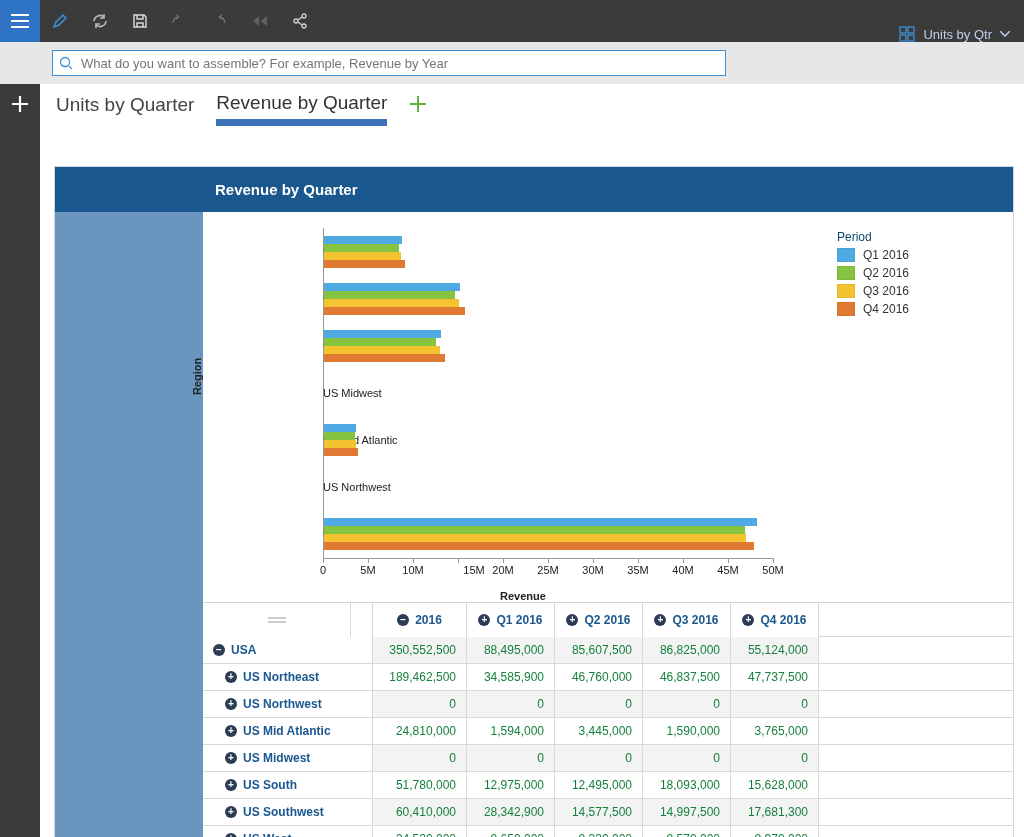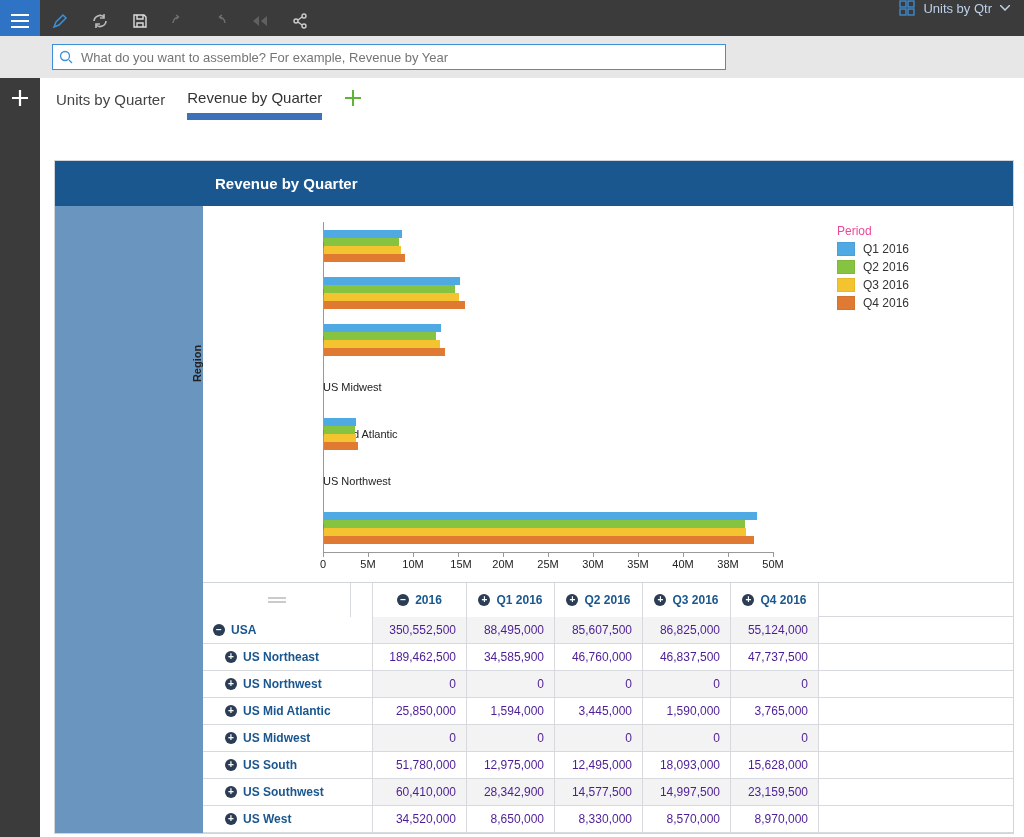--- a/index.html
+++ b/index.html
@@ -1,67 +1,67 @@
 <!DOCTYPE html>
 <html><head>
 <meta charset="utf-8">
 <style>
   html,body{margin:0;padding:0;font-family:Arial,Helvetica,sans-serif;font-size:13px;color:#333;background:#fff}
   *{box-sizing:border-box}
   .app{display:flex;flex-direction:column;width:1024px;height:837px;overflow:hidden}
   
-  .topbar{height:36px;background:#3b3b3c;display:flex;align-items:flex-start;color:#d5d5d5}
+  .topbar{height:42px;background:#3b3b3c;display:flex;align-items:flex-end;color:#d5d5d5}
   .topbar .hamburger{width:40px;height:42px;background:#2f73c4;display:flex;align-items:center;justify-content:center;cursor:pointer}
   .topbar .tool{width:40px;height:42px;display:flex;align-items:center;justify-content:center;cursor:pointer}
   .topbar .tool.disabled{opacity:.4;cursor:default}
   .topbar .spacer{flex:1}
   .topbar .view-picker{display:flex;align-items:center;gap:8px;padding:0 14px;cursor:pointer;color:#bcd0e8}
   .topbar svg{display:block}
   
   .search-strip{height:42px;background:#e7e7e7;display:flex;align-items:center;padding:0 10px 0 52px}
   .search-box{flex:0 0 674px;height:26px;border:1px solid #3d8fd6;background:#fff;display:flex;align-items:center;padding:0 6px}
   .search-box svg{flex:0 0 auto;margin-right:6px}
   .search-box input{border:0;outline:0;flex:1;font-size:13px;color:#888}
   
   .body{flex:1;display:flex;min-height:0}
   .left-rail{width:40px;background:#3b3b3c;display:flex;align-items:flex-start;justify-content:center;padding-top:10px}
   .left-rail .add{cursor:pointer}
   .main{flex:1;display:flex;flex-direction:column;min-width:0}
   .tabs{height:42px;display:flex;align-items:center;padding:0 16px;gap:22px}
-  .tab{font-size:15px;color:#444;cursor:pointer;height:42px;display:flex;align-items:center}
+  .tab{font-size:19px;color:#444;cursor:pointer;height:42px;display:flex;align-items:center}
   .tab.active{color:#333;border-bottom:4px solid #3d72b8;position:relative}
   .tab.active::after{content:'';position:absolute;left:0;right:0;bottom:-1px;height:4px;background:#3d72b8}
   .tabs .addtab{cursor:pointer}
   
   .page{flex:1;overflow:auto;padding:40px 10px 10px 14px}
   .panel{border:1px solid #cfd5da}
   .panel-header{background:#1a578f;color:#fff;font-weight:bold;font-size:15px;padding:14px 12px 14px 160px}
   .panel-body{display:flex}
   .panel-left{width:148px;background:#6995bf}
   .panel-right{flex:1;background:#fff;display:flex;flex-direction:column}
   .chart-wrap{display:flex;padding:6px 0 0 0}
   .chart-area{position:relative;height:370px;width:600px}
   .legend{padding:12px 6px 0 14px;font-size:12px}
-  .legend-title{color:#ec4899;}
+  .legend-title{color:#0c4a6e;}
   .legend-item{display:flex;align-items:center;gap:8px;margin:4px 0}
   .swatch{width:18px;height:14px;border:1px solid rgba(0,0,0,.05)}
   .ylabel{position:absolute;left:-12px;top:50%;transform:rotate(-90deg) translateX(40%);transform-origin:left top;font-size:11px;font-weight:bold;color:#222}
   .xlabel{text-align:center;font-size:11px;font-weight:bold;color:#222;margin-top:2px}
   .cat-label{position:absolute;right:100%;margin-right:6px;font-size:11px;color:#222;white-space:nowrap}
   .axis-line{position:absolute;background:#999}
   .tick-label{position:absolute;font-size:11px;color:#222;transform:translateX(-50%)}
   .bar{position:absolute;height:10px}
   
   .grid{border-top:1px solid #cfd5da;font-size:12px}
   .grid-row{display:flex;border-bottom:1px solid #d6dade}
   .grid-head .cell{font-weight:bold;color:#1a578f;background:#fff}
   .cell{border-right:1px solid #d6dade;padding:6px 10px;display:flex;align-items:center}
   .rowhead{width:148px;background:#fff;font-weight:bold;color:#1a578f}
   .rowhead.sub{padding-left:22px}
-  .numcell{width:88px;justify-content:flex-end;font-variant-numeric:tabular-nums;color:#4c1d95}
+  .numcell{width:88px;justify-content:flex-end;font-variant-numeric:tabular-nums;color:#15803d}
   .numcell.first{width:94px}
   .grid-row.alt .numcell{background:#f3f3f3}
   .grid-row.alt .rowhead{background:#fff}
   .grid-head .numcell{justify-content:center}
   .expander{width:12px;height:12px;border-radius:50%;background:#2a3d55;color:#fff;display:inline-flex;align-items:center;justify-content:center;font-size:10px;margin-right:6px;line-height:1}
   .grid-corner{width:148px;display:flex;align-items:center;justify-content:center;color:#aaa}
   .grid-splitter{width:22px;border-right:1px solid #d6dade;display:flex;align-items:center;justify-content:center;color:#aaa}
   .grid-head{height:34px}
   .grid-head .cell{height:34px}
 </style>
@@ -173,33 +173,33 @@
                 <div>
                   <div class="chart-area" id="chart">
                       <div class="axis-line" style="left: 100px; top: 10px; width: 1px; height: 330px;"></div>
                       <div class="axis-line" style="left: 100px; top: 340px; height: 1px; width: 450px;"></div>
                       <div class="tick-label" style="left: 100px; top: 346px;">0</div>
                       <div class="axis-line" style="left: 100px; top: 340px; width: 1px; height: 5px;"></div>
                       <div class="tick-label" style="left: 145px; top: 346px;">5M</div>
                       <div class="axis-line" style="left: 145px; top: 340px; width: 1px; height: 5px;"></div>
                       <div class="tick-label" style="left: 190px; top: 346px;">10M</div>
                       <div class="axis-line" style="left: 190px; top: 340px; width: 1px; height: 5px;"></div>
-                      <div class="tick-label" style="left: 238px; top: 346px;">15M</div>
+                      <div class="tick-label" style="left: 251px; top: 346px;">15M</div>
                       <div class="axis-line" style="left: 235px; top: 340px; width: 1px; height: 5px;"></div>
                       <div class="tick-label" style="left: 280px; top: 346px;">20M</div>
                       <div class="axis-line" style="left: 280px; top: 340px; width: 1px; height: 5px;"></div>
                       <div class="tick-label" style="left: 325px; top: 346px;">25M</div>
                       <div class="axis-line" style="left: 325px; top: 340px; width: 1px; height: 5px;"></div>
                       <div class="tick-label" style="left: 370px; top: 346px;">30M</div>
                       <div class="axis-line" style="left: 370px; top: 340px; width: 1px; height: 5px;"></div>
                       <div class="tick-label" style="left: 415px; top: 346px;">35M</div>
                       <div class="axis-line" style="left: 415px; top: 340px; width: 1px; height: 5px;"></div>
                       <div class="tick-label" style="left: 460px; top: 346px;">40M</div>
                       <div class="axis-line" style="left: 460px; top: 340px; width: 1px; height: 5px;"></div>
-                      <div class="tick-label" style="left: 505px; top: 346px;">38M</div>
+                      <div class="tick-label" style="left: 505px; top: 346px;">45M</div>
                       <div class="axis-line" style="left: 505px; top: 340px; width: 1px; height: 5px;"></div>
                       <div class="tick-label" style="left: 550px; top: 346px;">50M</div>
                       <div class="axis-line" style="left: 550px; top: 340px; width: 1px; height: 5px;"></div>
                       <div class="cat-label" style="top: 27.5714px; left: 100px;">US West</div>
                       <div class="bar" style="left: 101px; top: 17.5714px; width: 77.85px; height: 8px; background: rgb(79, 169, 226);"></div>
                       <div class="bar" style="left: 101px; top: 25.5714px; width: 74.97px; height: 8px; background: rgb(133, 195, 65);"></div>
                       <div class="bar" style="left: 101px; top: 33.5714px; width: 77.13px; height: 8px; background: rgb(243, 195, 48);"></div>
                       <div class="bar" style="left: 101px; top: 41.5714px; width: 80.73px; height: 8px; background: rgb(224, 122, 51);"></div>
                       <div class="cat-label" style="top: 74.7143px; left: 100px;">US Southwest</div>
                       <div class="bar" style="left: 101px; top: 64.7143px; width: 136.238px; height: 8px; background: rgb(79, 169, 226);"></div>
@@ -225,20 +225,21 @@
                       <div class="bar" style="left: 101px; top: 253.286px; width: 0px; height: 8px; background: rgb(79, 169, 226);"></div>
                       <div class="bar" style="left: 101px; top: 261.286px; width: 0px; height: 8px; background: rgb(133, 195, 65);"></div>
                       <div class="bar" style="left: 101px; top: 269.286px; width: 0px; height: 8px; background: rgb(243, 195, 48);"></div>
                       <div class="bar" style="left: 101px; top: 277.286px; width: 0px; height: 8px; background: rgb(224, 122, 51);"></div>
                       <div class="cat-label" style="top: 310.429px; left: 100px;">US Northeast</div>
                       <div class="bar" style="left: 101px; top: 300.429px; width: 433.147px; height: 8px; background: rgb(79, 169, 226);"></div>
                       <div class="bar" style="left: 101px; top: 308.429px; width: 420.84px; height: 8px; background: rgb(133, 195, 65);"></div>
                       <div class="bar" style="left: 101px; top: 316.429px; width: 421.538px; height: 8px; background: rgb(243, 195, 48);"></div>
                       <div class="bar" style="left: 101px; top: 324.429px; width: 429.637px; height: 8px; background: rgb(224, 122, 51);"></div>
                     </div>
+                  <div class="xlabel">Revenue</div>
                 </div>
                 <div class="legend">
                   <div class="legend-title">Period</div>
                   <div id="legend-items">
                       <div class="legend-item">
                         <span class="swatch" style="background:#4fa9e2"></span>
                         <span>Q1 2016</span>
                       </div>
                       <div class="legend-item">
                         <span class="swatch" style="background:#85c341"></span>
@@ -309,21 +310,21 @@
                     <div class="grid-row alt">
                       <div class="cell rowhead sub" style="width: 170px;"><span class="expander">+</span>US Northwest</div>
                       <div class="cell numcell first">0</div>
                       <div class="cell numcell">0</div>
                       <div class="cell numcell">0</div>
                       <div class="cell numcell">0</div>
                       <div class="cell numcell">0</div>
                     </div>
                     <div class="grid-row">
                       <div class="cell rowhead sub" style="width: 170px;"><span class="expander">+</span>US Mid Atlantic</div>
-                      <div class="cell numcell first">25,850,000</div>
+                      <div class="cell numcell first">24,810,000</div>
                       <div class="cell numcell">1,594,000</div>
                       <div class="cell numcell">3,445,000</div>
                       <div class="cell numcell">1,590,000</div>
                       <div class="cell numcell">3,765,000</div>
                     </div>
                     <div class="grid-row alt">
                       <div class="cell rowhead sub" style="width: 170px;"><span class="expander">+</span>US Midwest</div>
                       <div class="cell numcell first">0</div>
                       <div class="cell numcell">0</div>
                       <div class="cell numcell">0</div>
@@ -337,21 +338,21 @@
                       <div class="cell numcell">12,495,000</div>
                       <div class="cell numcell">18,093,000</div>
                       <div class="cell numcell">15,628,000</div>
                     </div>
                     <div class="grid-row alt">
                       <div class="cell rowhead sub" style="width: 170px;"><span class="expander">+</span>US Southwest</div>
                       <div class="cell numcell first">60,410,000</div>
                       <div class="cell numcell">28,342,900</div>
                       <div class="cell numcell">14,577,500</div>
                       <div class="cell numcell">14,997,500</div>
-                      <div class="cell numcell">23,159,500</div>
+                      <div class="cell numcell">17,681,300</div>
                     </div>
                     <div class="grid-row">
                       <div class="cell rowhead sub" style="width: 170px;"><span class="expander">+</span>US West</div>
                       <div class="cell numcell first">34,520,000</div>
                       <div class="cell numcell">8,650,000</div>
                       <div class="cell numcell">8,330,000</div>
                       <div class="cell numcell">8,570,000</div>
                       <div class="cell numcell">8,970,000</div>
                     </div>
                   </div>

